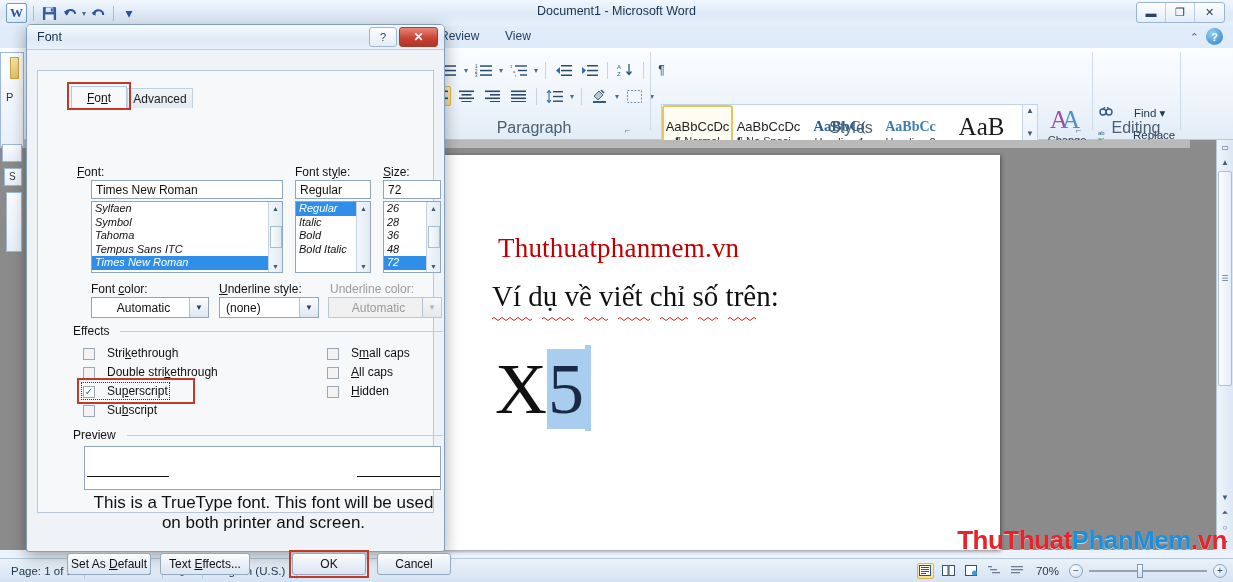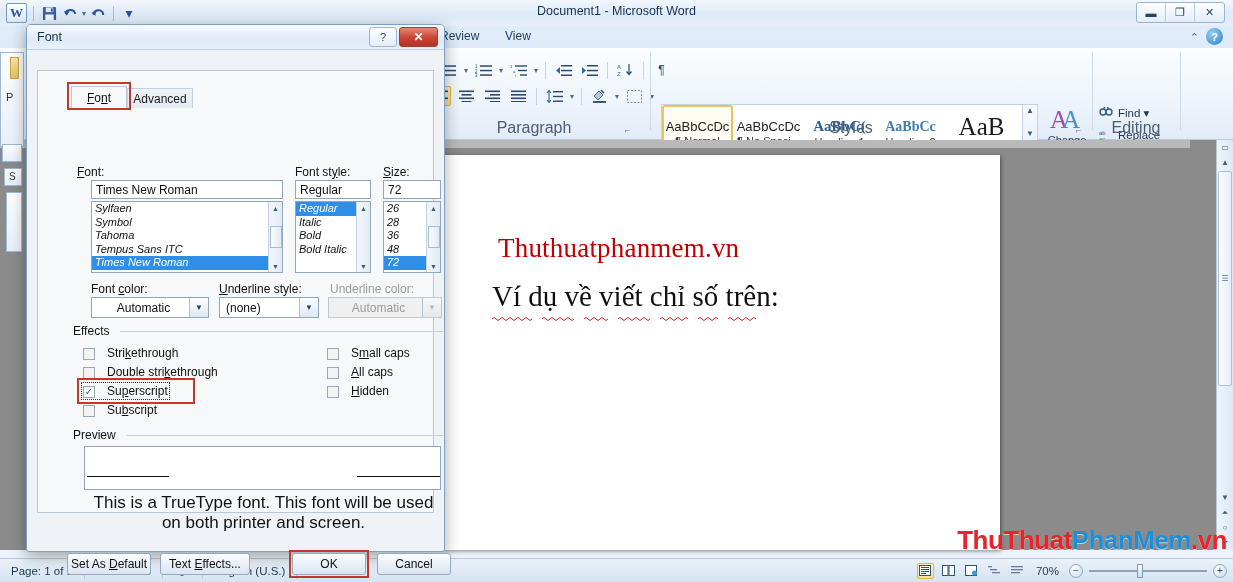--- a/index.html
+++ b/index.html
@@ -102,21 +102,21 @@
     background:linear-gradient(#f7fafd,#e6eef8); border:1px solid #c3d3e3; border-left:none;
     display:flex; flex-direction:column; justify-content:space-between; align-items:center;
     font-size:8px; color:#3d5a7a; padding:1px 0;
   }
   .change-styles {
     position:absolute; left:1044px; top:56px; width:46px; height:72px;
     display:flex; flex-direction:column; align-items:center; justify-content:flex-start;
     font-size:11px; color:#30455c; line-height:12px; text-align:center;
   }
   .editing-col { position:absolute; left:1098px; top:54px; width:76px; }
-  .ed-item { display:flex; align-items:center; gap:4px; height:22px; font-size:11.5px; color:#24384f;text-align:right; }
+  .ed-item { display:flex; align-items:center; gap:20px; height:22px; font-size:11.5px; color:#24384f;text-align:right; }
   .ed-ico { width:16px; height:16px; display:flex; align-items:center; justify-content:center; font-size:11px; }
 
   
   .doc-area {
     position:absolute; left:0; top:140px; width:1233px; height:410px;
     background:#8b8b8b;
   }
   .ruler-v { position:absolute; left:0; top:0; width:1190px; height:8px; background:#b9b9b9; }
   .page {
     position:absolute; left:440px; top:15px; width:560px; height:395px;
@@ -564,20 +564,21 @@
         <div class="doc-line2">Ví dụ về viết chỉ số trên:</div>
         <svg class="squig" viewBox="0 0 290 6" preserveAspectRatio="none">
           <path d="M0 4 Q2 1 4 4 T8 4 T12 4 T16 4 T20 4 T24 4 T28 4 T32 4 T36 4 T40 4" stroke="#d02020" stroke-width="1" fill="none"></path>
           <path d="M50 4 Q52 1 54 4 T58 4 T62 4 T66 4 T70 4 T74 4 T78 4 T82 4" stroke="#d02020" stroke-width="1" fill="none"></path>
           <path d="M92 4 Q94 1 96 4 T100 4 T104 4 T108 4 T112 4 T116 4" stroke="#d02020" stroke-width="1" fill="none"></path>
           <path d="M126 4 Q128 1 130 4 T134 4 T138 4 T142 4 T146 4 T150 4 T154 4 T158 4" stroke="#d02020" stroke-width="1" fill="none"></path>
           <path d="M168 4 Q170 1 172 4 T176 4 T180 4 T184 4 T188 4 T192 4 T196 4" stroke="#d02020" stroke-width="1" fill="none"></path>
           <path d="M206 4 Q208 1 210 4 T214 4 T218 4 T222 4 T226 4" stroke="#d02020" stroke-width="1" fill="none"></path>
           <path d="M236 4 Q238 1 240 4 T244 4 T248 4 T252 4 T256 4 T260 4 T264 4" stroke="#d02020" stroke-width="1" fill="none"></path>
         </svg>
+        <div class="doc-x"><span>X</span><span class="doc-5">5</span><span class="sel-bar"></span></div>
       </div>
     </div>
 
     <div class="lpanel" style="left:0px; top:52px; width:24px; height:95px;">
       <div style="position:absolute;left:9px;top:4px;width:9px;height:22px;background:linear-gradient(#f6e4a8,#e2c164);border:1px solid #c9a243;"></div>
       <div style="position:absolute;left:5px;top:38px;font-size:11px;color:#333;">P</div>
     </div>
     <div class="lpanel" style="left:2px; top:144px; width:20px; height:18px;">
       <div style="position:absolute;left:2px;top:2px;font-size:14px;color:#333;margin-left:48px;">Na</div>
     </div>

